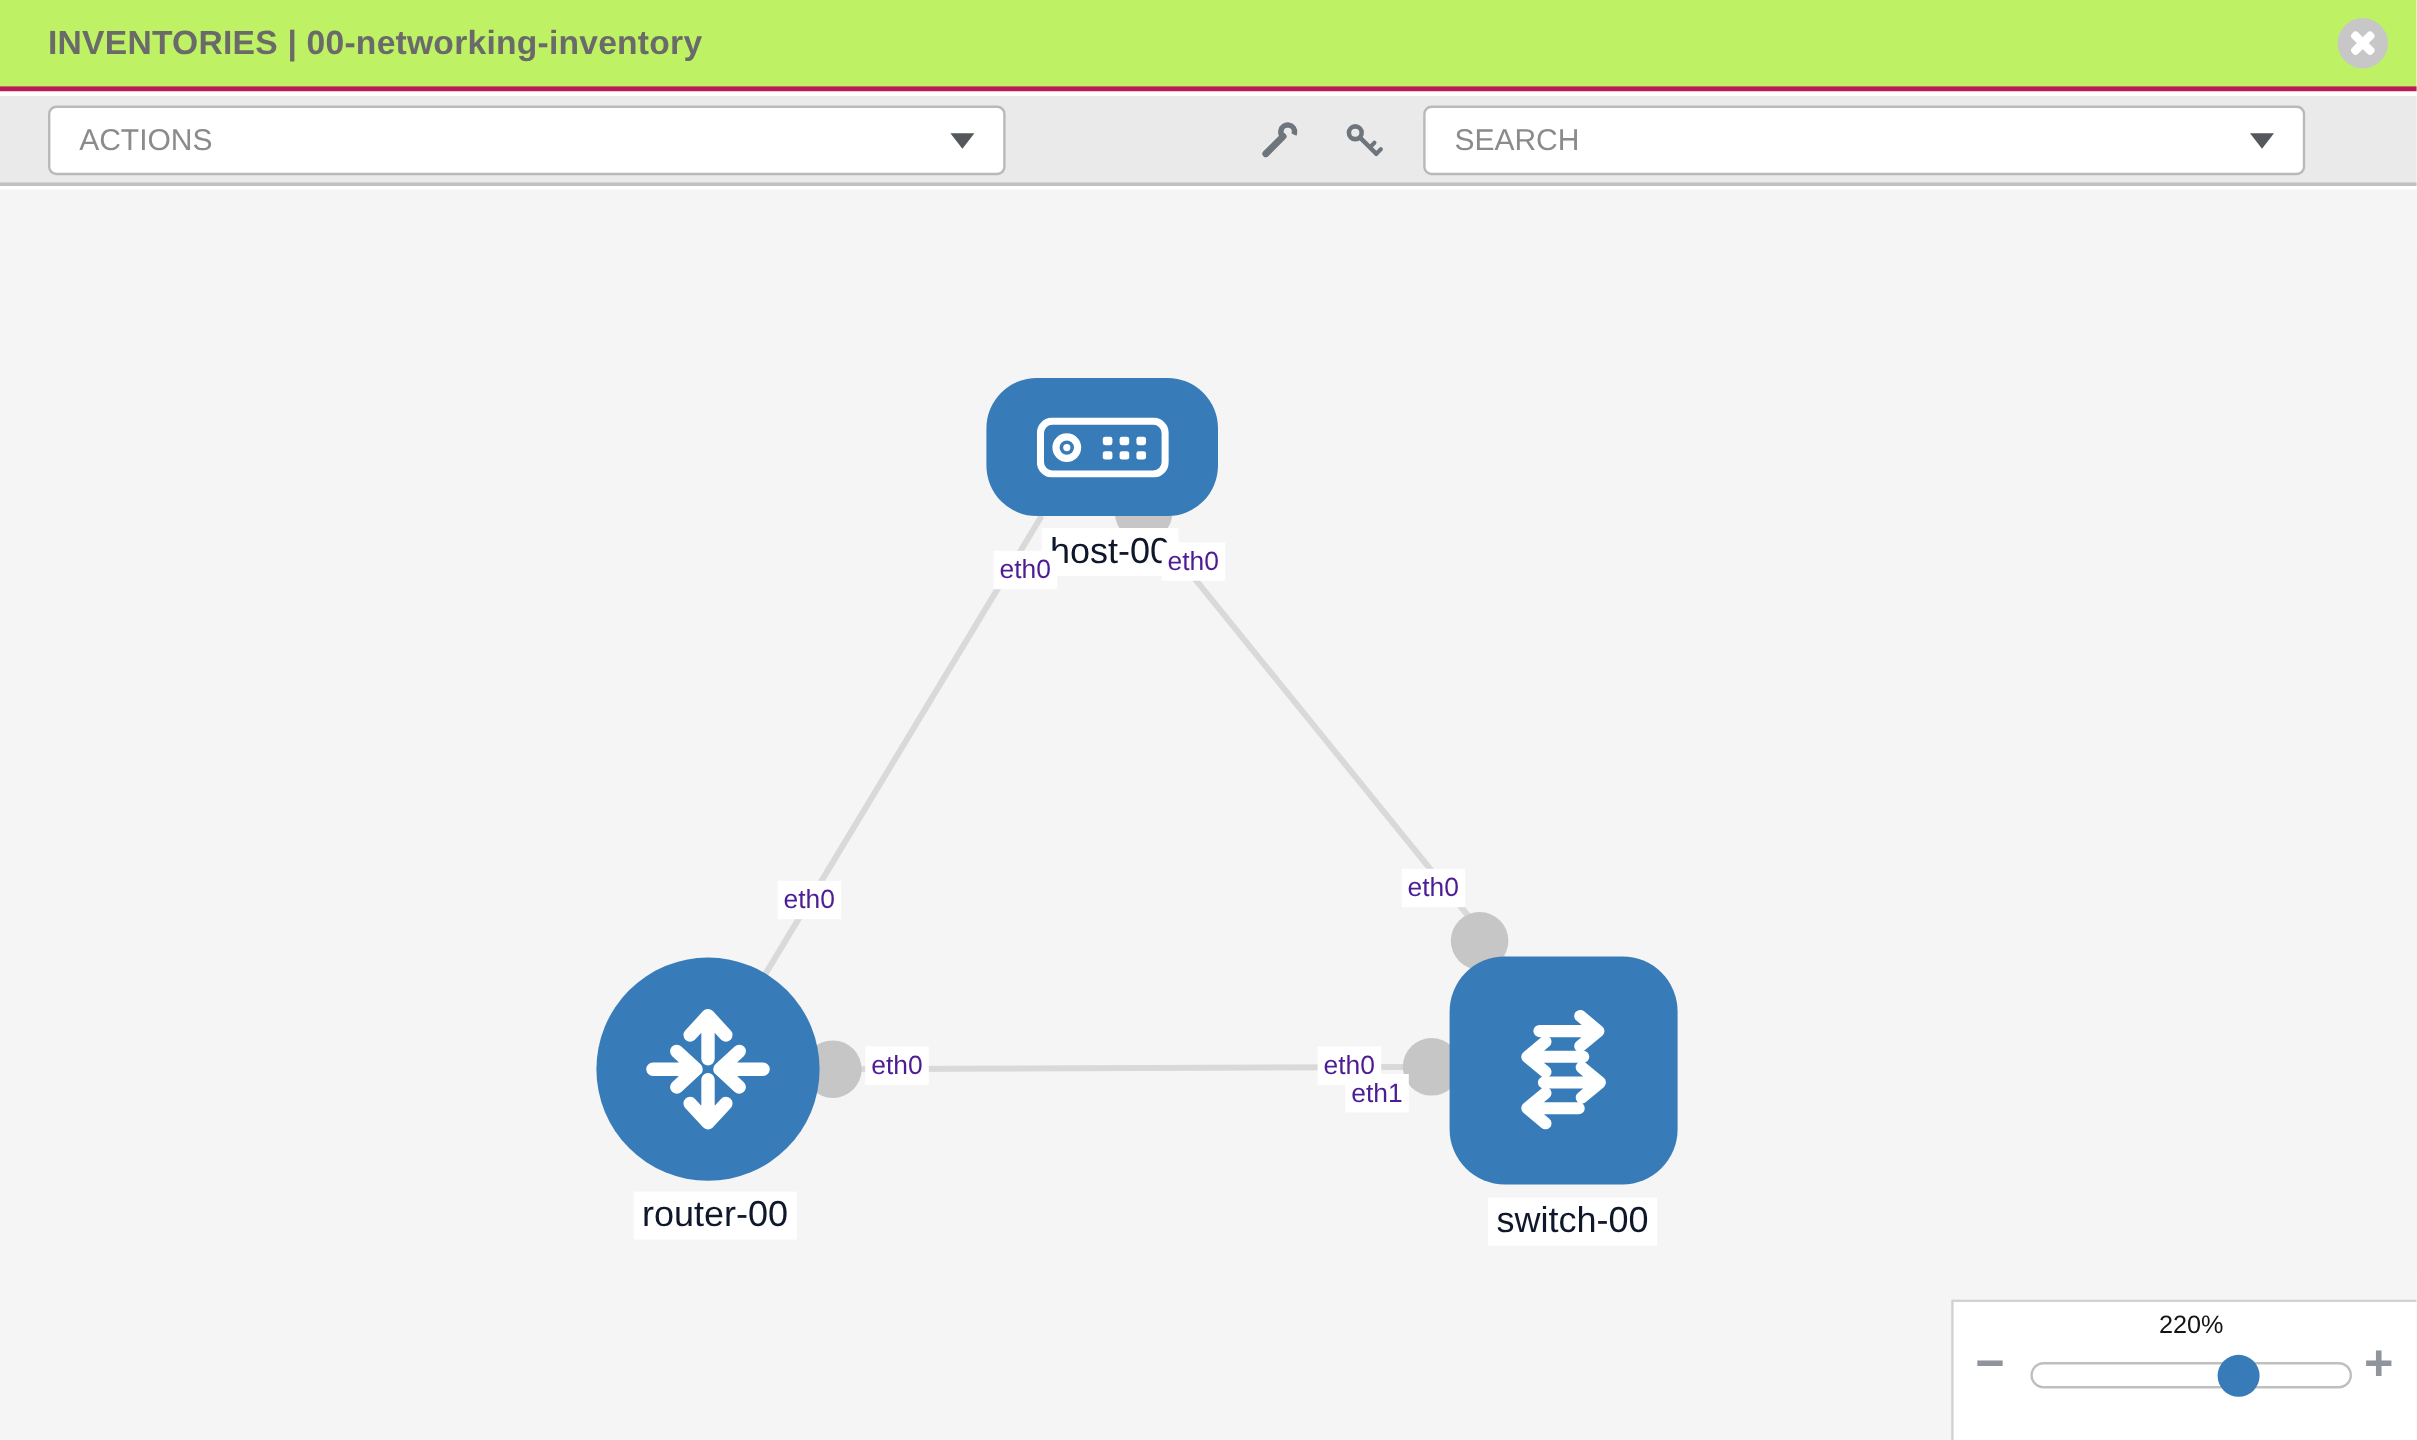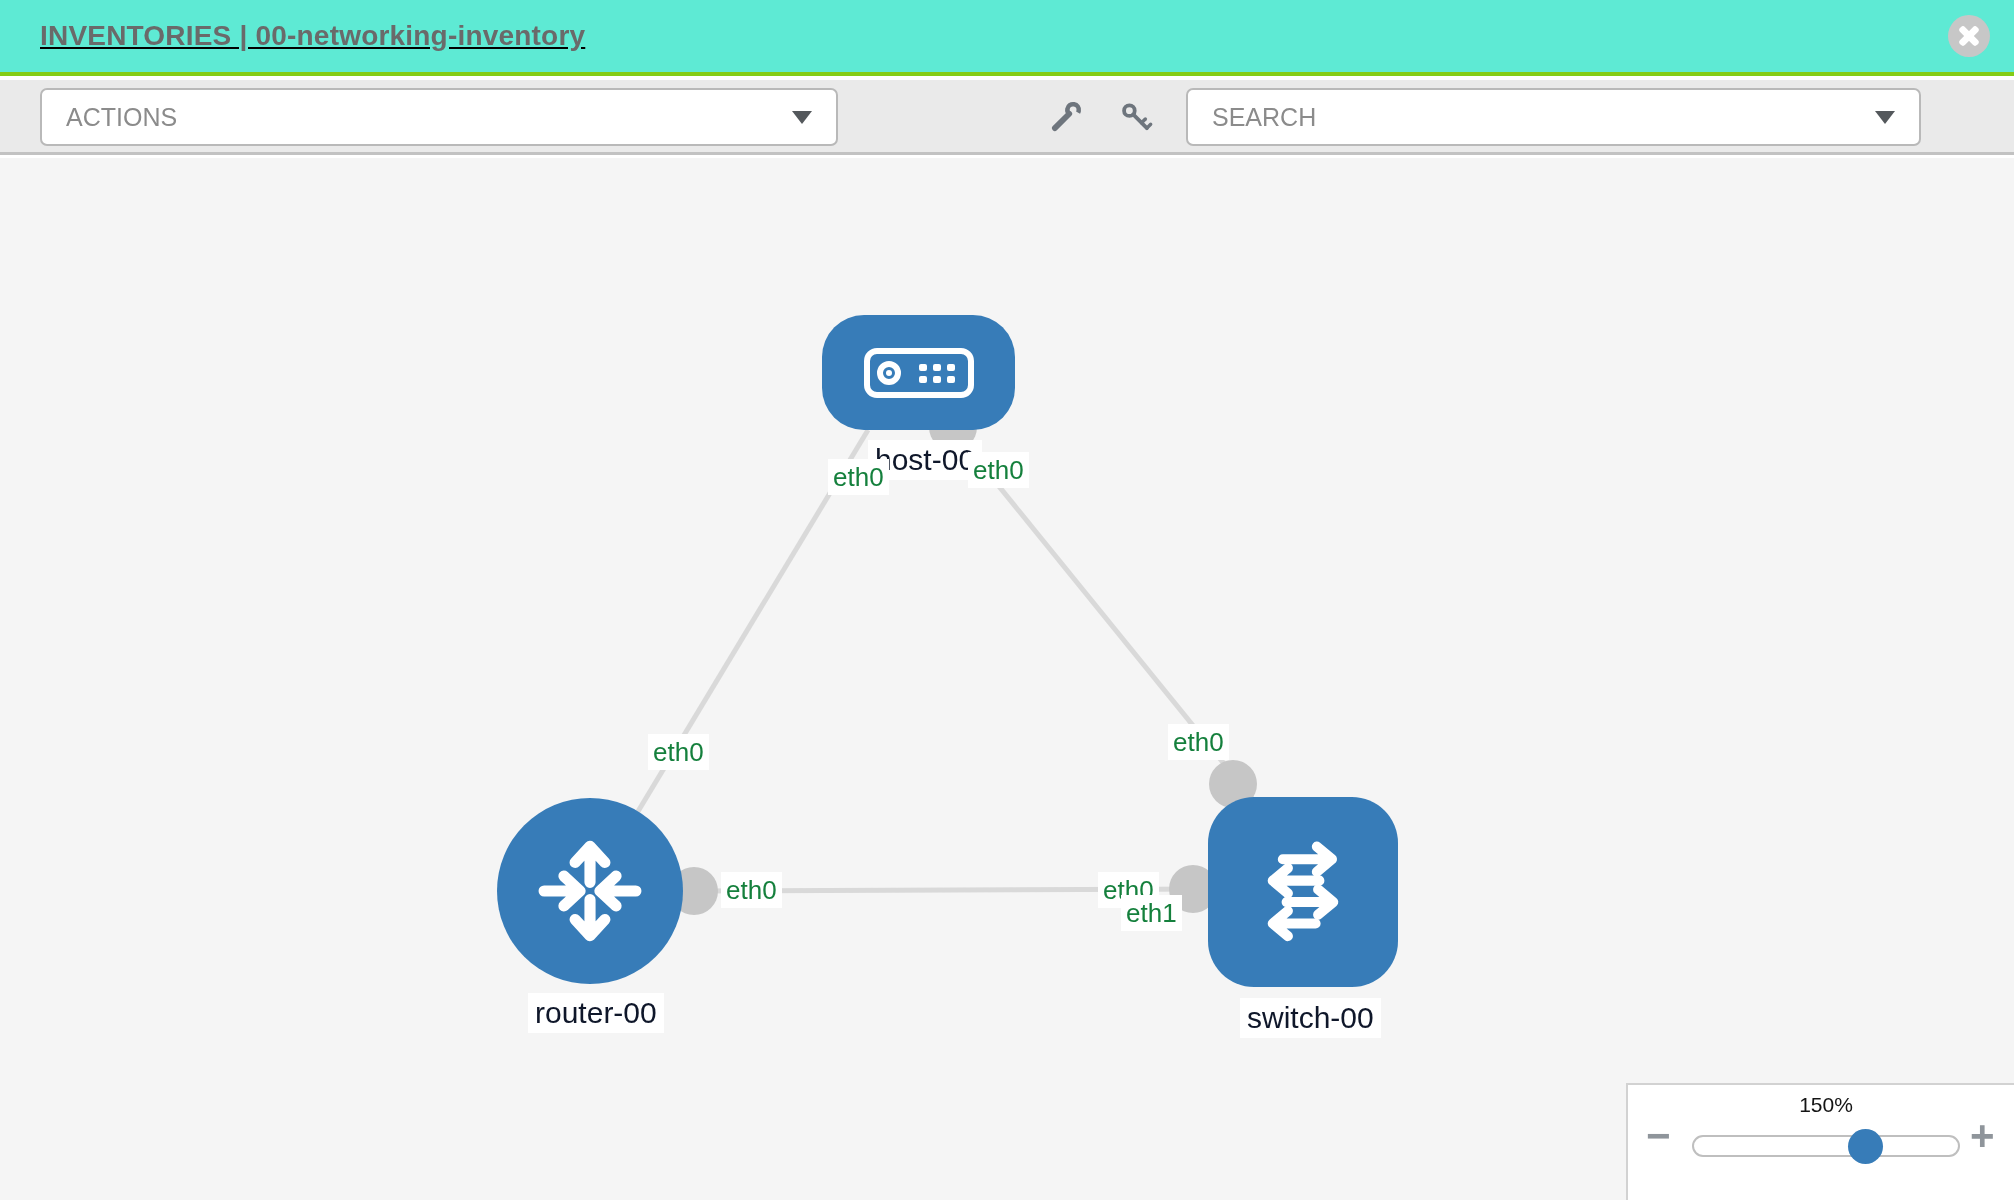--- a/index.html
+++ b/index.html
@@ -12,25 +12,24 @@
     height: 1200px;
     background: #fff;
     overflow: hidden;
   }
 
   
   .header {
     position: absolute;
     top: 0; left: 0; right: 0;
     height: 76px;
-    background: #5eead4;
-    border-bottom: 4px solid #84cc16;
+    background: #bef264;
+    border-bottom: 4px solid #be185d;
     display: flex;
     align-items: center;
-    text-decoration: underline;
   }
   .page-title {
     margin-left: 40px;
     font-size: 28px;
     font-weight: bold;
     color: #6a6a6a;
     letter-spacing: 0.2px;
   }
   .close-btn {
     position: absolute;
@@ -142,22 +141,22 @@
     left: 1208px; top: 639px;
     width: 190px; height: 190px;
     border-radius: 46px;
     background: #377cb8;
     display: flex; align-items: center; justify-content: center;
   }
 
   .chip {
     position: absolute;
     background: #ffffff;
-    color: #15803d;
-    font-size: 26px;
+    color: #4c1d95;
+    font-size: 22px;
     line-height: 1;
     padding: 5px 5px;
     white-space: nowrap;
   }
   .chip-node {
     font-size: 30px;
     padding: 5px 7px;
     color: #0f172a;
   }
 
@@ -309,21 +308,21 @@
 
     <div class="chip" style="left:828px; top:301px;">eth0</div>
     <div class="chip" style="left:968px; top:294px;">eth0</div>
     <div class="chip" style="left:648px; top:576px;">eth0</div>
     <div class="chip" style="left:1168px; top:566px;">eth0</div>
     <div class="chip" style="left:721px; top:714px;">eth0</div>
     <div class="chip" style="left:1098px; top:714px;">eth0</div>
     <div class="chip" style="left:1121px; top:737px;">eth1</div>
 
     <div class="zoom-panel">
-      <div class="zoom-value">150%</div>
+      <div class="zoom-value">220%</div>
       <div class="zoom-minus">−</div>
       <div class="zoom-track"></div>
       <div class="zoom-handle"></div>
       <div class="zoom-plus">+</div>
     </div>
 
   </div>
 </div>
 
 </body></html>

